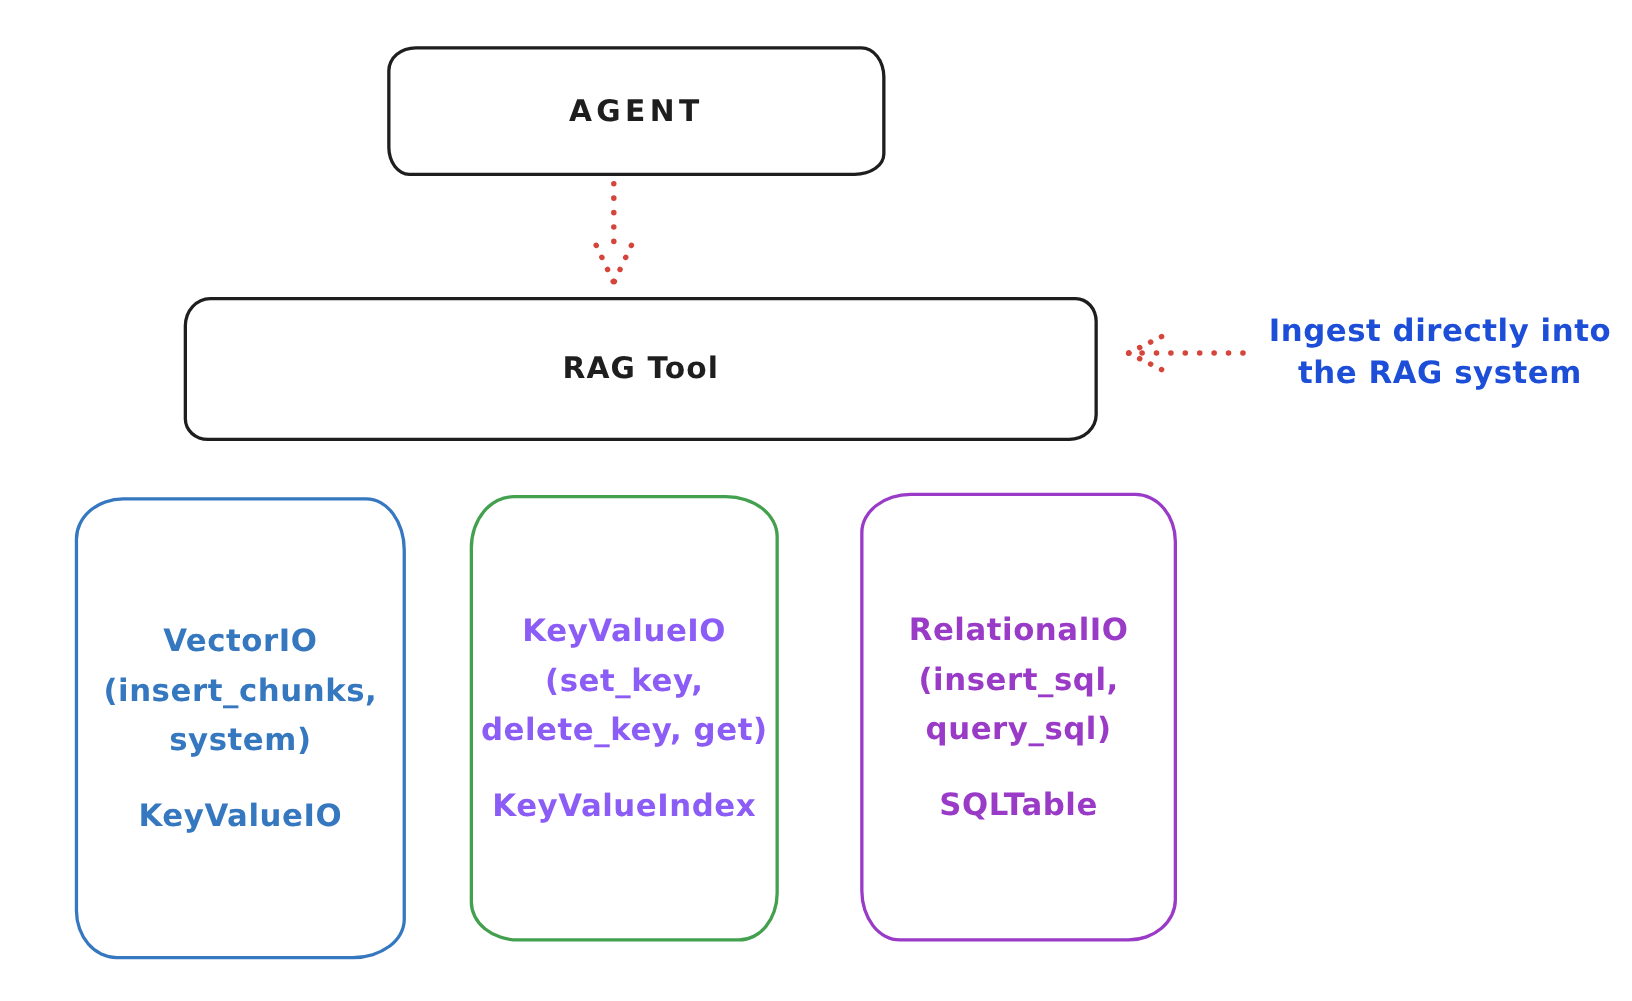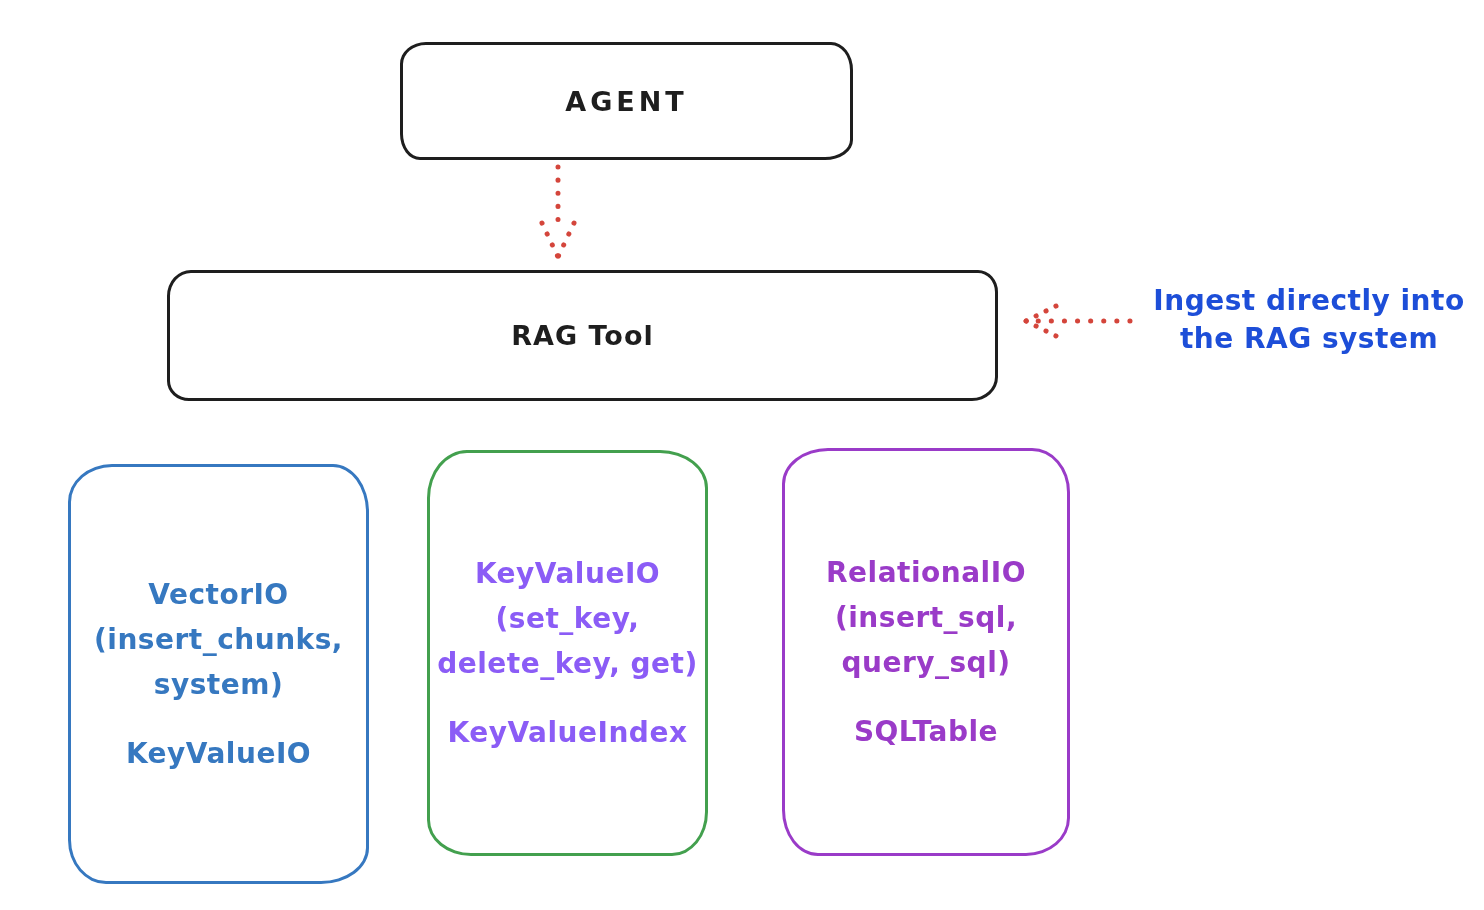--- a/index.html
+++ b/index.html
@@ -19,21 +19,20 @@
     justify-content: center;
     border: 3px solid #1e1e1e;
     background: #ffffff;
     font-size: 27px;
     font-weight: 600;
   }
   .node.agent {
     left: 352px; top: 42px; width: 447px; height: 112px;
     border-radius: 26px 22px 28px 20px / 22px 28px 20px 26px;
     letter-spacing: 4px;
-    margin-left: 48px;
   }
   .node.rag {
     left: 167px; top: 270px; width: 825px; height: 125px;
     border-radius: 24px 20px 26px 22px / 26px 22px 24px 20px;
     letter-spacing: 1px;
   }
   .arrow { position: absolute; }
   .arrow-down { left: 534px; top: 161px; }
   .arrow-left { left: 1014px; top: 300px; }
   .annotation {
@@ -58,21 +57,20 @@
     font-weight: 600;
     text-align: center;
     line-height: 45px;
     letter-spacing: 0.5px;
   }
   .store .index-label { margin-top: 24px; }
   .store.blue {
     left: 68px; top: 452px; width: 295px; height: 414px;
     border-color: #3678c0; color: #3678c0;
     border-radius: 44px 36px 48px 38px / 38px 48px 36px 44px;
-    margin-top: 12px;
   }
   .store.green {
     left: 427px; top: 450px; width: 275px; height: 400px;
     border-color: #43a04e; color: #8b5cf6;
     border-radius: 40px 48px 36px 44px / 48px 38px 44px 36px;
   }
   .store.purple {
     left: 782px; top: 448px; width: 282px; height: 402px;
     border-color: #9a3bc8; color: #9a3bc8;
     border-radius: 46px 38px 44px 36px / 36px 44px 38px 46px;

